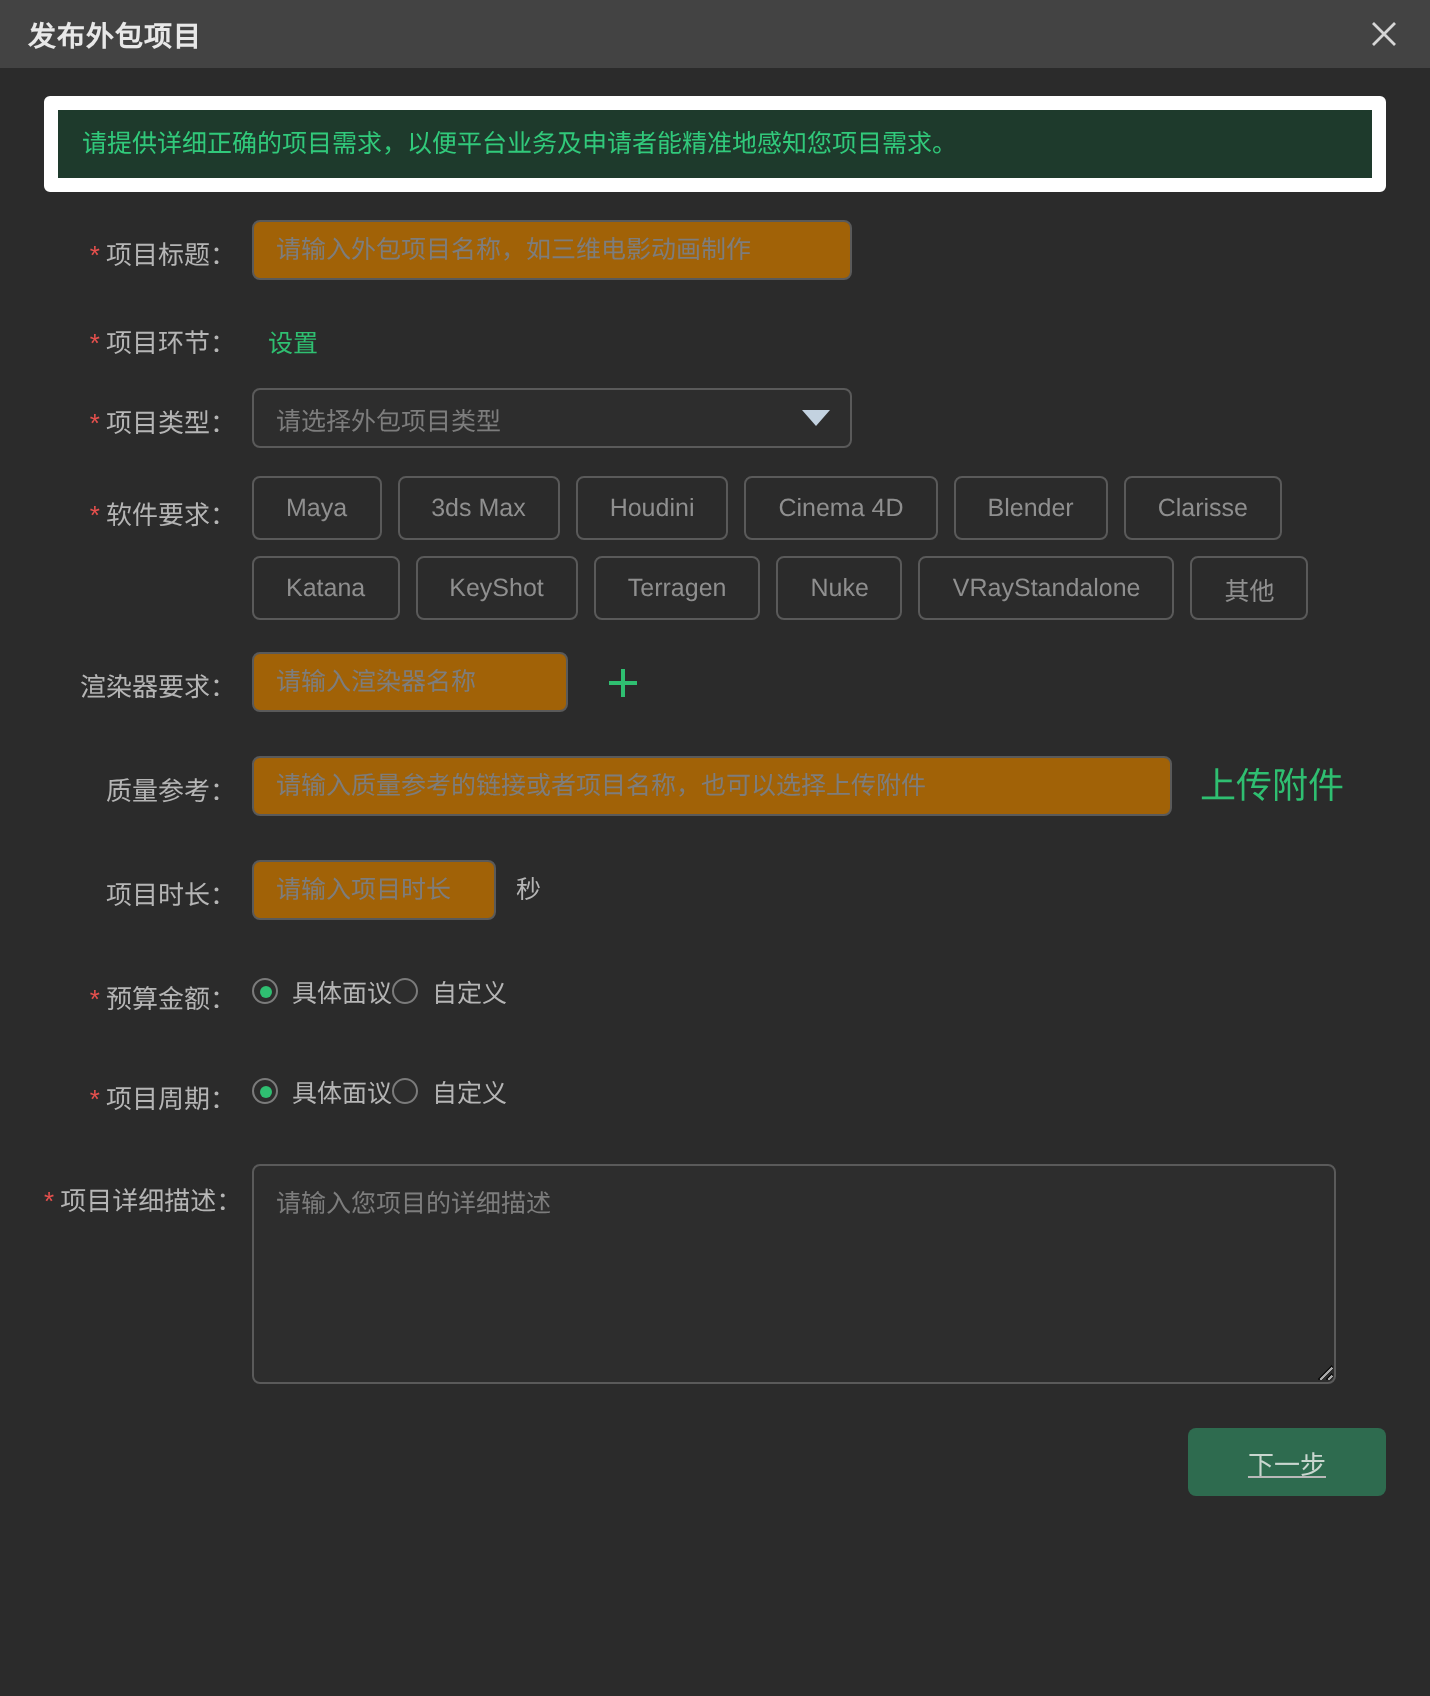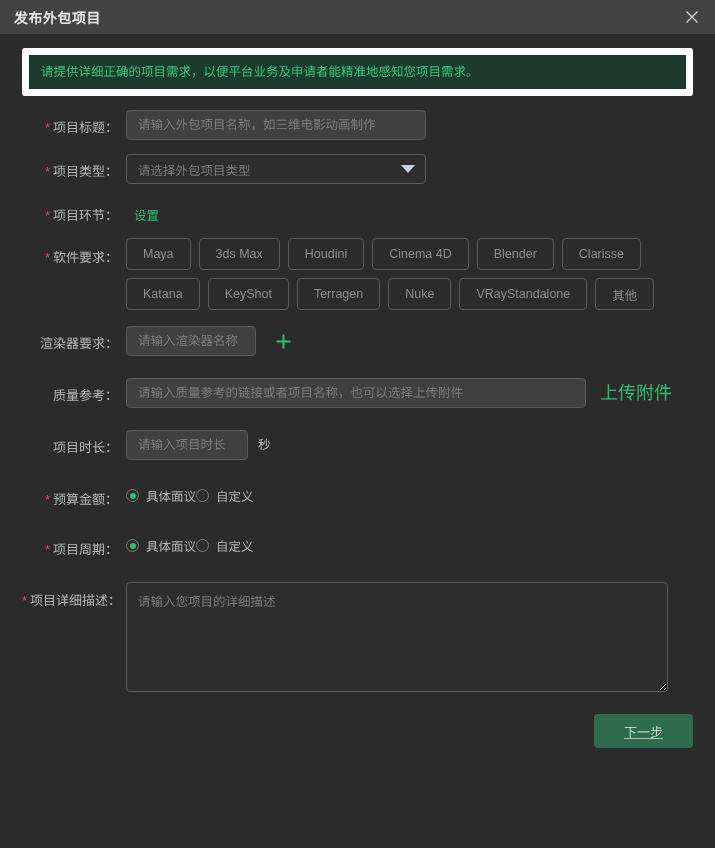--- a/index.html
+++ b/index.html
@@ -85,33 +85,33 @@
   }
   .row-field {
     flex: 1 1 auto;
     display: flex;
     align-items: flex-start;
     flex-wrap: wrap;
   }
 
   
   .inp {
-    background: #404040;
+    background: #a16207;
     border: 1px solid #5a5a5a;
     border-radius: 4px;
     color: #cfcfcf;
     font-size: 12.5px;
     font-family: inherit;
     height: 30px;
     padding: 0 11px;
     outline: none;
   }
   .inp::placeholder { color: #7d7d7d; }
   .inp-title { width: 300px; }
-  .inp-render { width: 130px; }
+  .inp-render { width: 158px; }
   .inp-quality { width: 460px; }
   .inp-duration { width: 122px; }
 
   .select-wrap {
     position: relative;
     width: 300px;
     height: 30px;
   }
   .select-box {
     width: 100%;
@@ -283,36 +283,36 @@
     <div class="row-label">
       <span class="req">*</span><span>项目标题：</span>
     </div>
     <div class="row-field">
       <input class="inp inp-title" type="text" placeholder="请输入外包项目名称，如三维电影动画制作" style="">
     </div>
   </div>
 
   <div class="row">
     <div class="row-label">
+      <span class="req">*</span><span>项目环节：</span>
+    </div>
+    <div class="row-field">
+      <span class="link-green" style="margin-left:8px;">设置</span>
+    </div>
+  </div>
+
+  <div class="row">
+    <div class="row-label">
       <span class="req">*</span><span>项目类型：</span>
     </div>
     <div class="row-field">
       <div class="select-wrap">
         <div class="select-box">请选择外包项目类型</div>
         <span class="caret"></span>
       </div>
-    </div>
-  </div>
-
-  <div class="row">
-    <div class="row-label">
-      <span class="req">*</span><span>项目环节：</span>
-    </div>
-    <div class="row-field">
-      <span class="link-green" style="margin-left:8px;">设置</span>
     </div>
   </div>
 
   <div class="row" style="margin-bottom:16px;">
     <div class="row-label" style="padding-top:9px;">
       <span class="req">*</span><span>软件要求：</span>
     </div>
     <div class="row-field">
       <div class="tags">
         <div class="tag">Maya</div>

